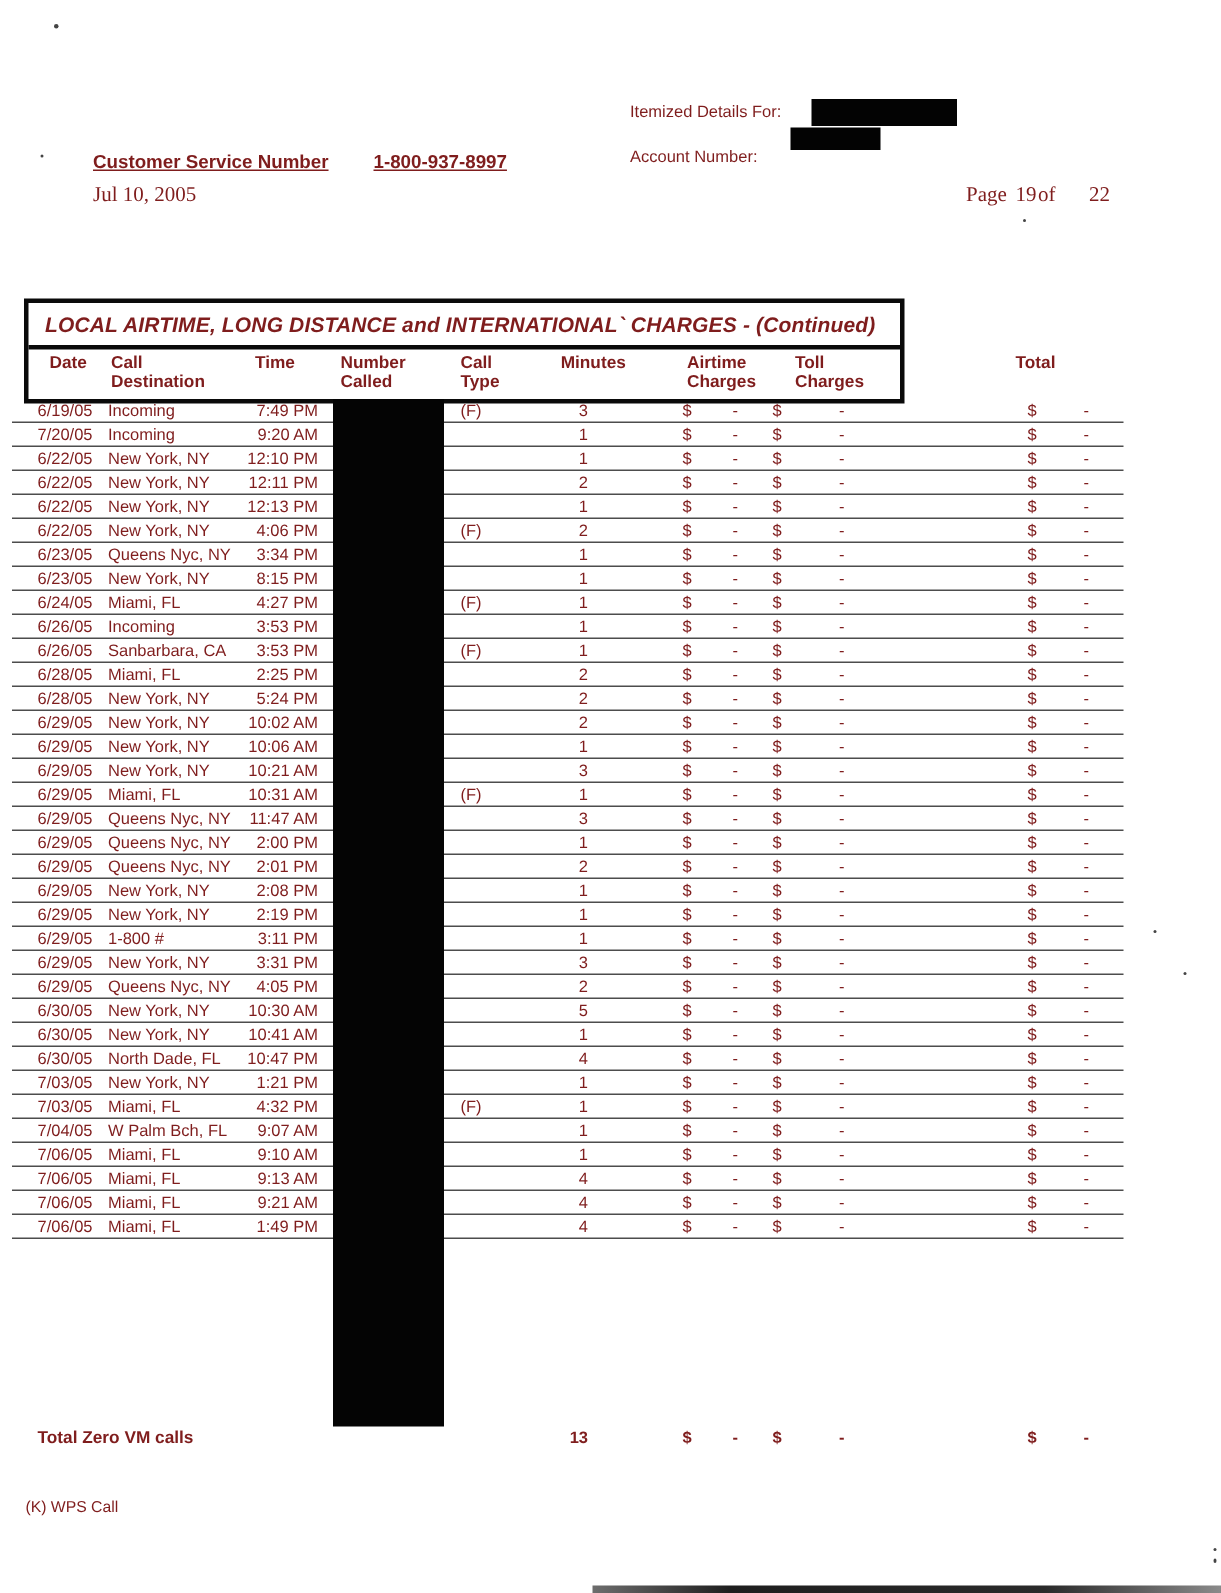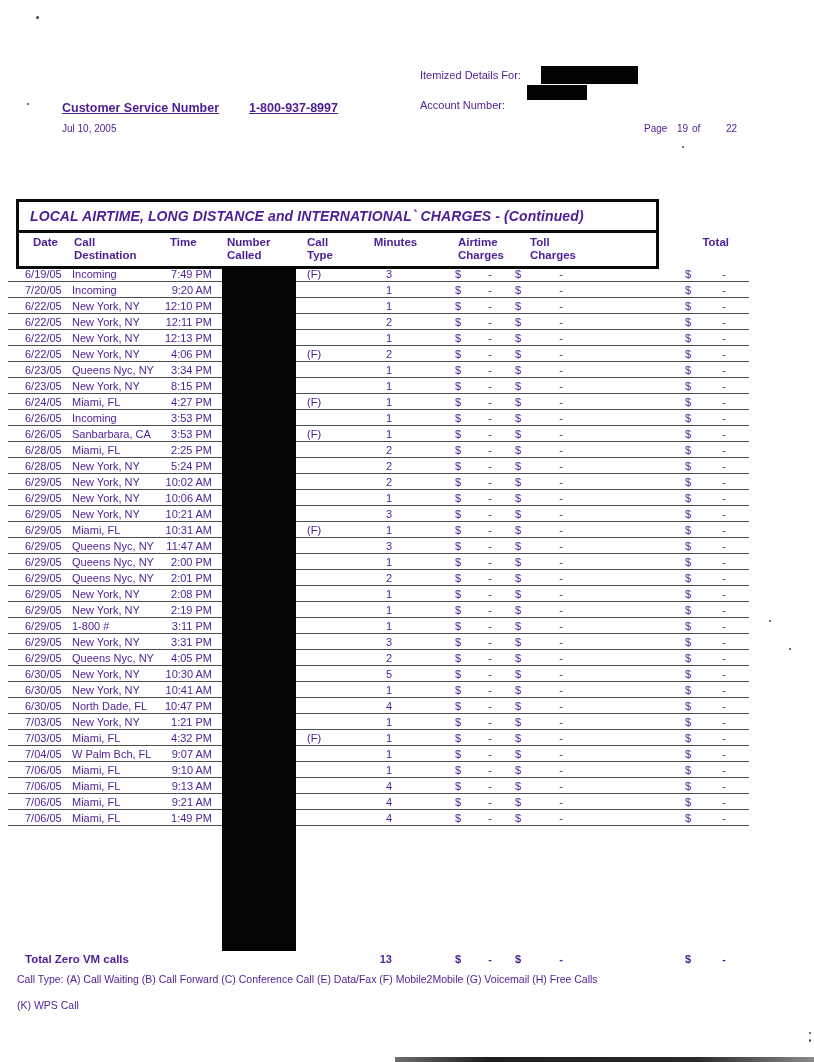--- a/index.html
+++ b/index.html
@@ -1,51 +1,51 @@
 <!DOCTYPE html>
 <html><head>
 <meta charset="utf-8">
 <style>
   html,body{margin:0;padding:0;background:#e8e8e8;}
   .page{
     position:relative;width:814px;height:1062px;background:#ffffff;
-    font-family:"Liberation Sans",sans-serif;color:#4c1d95;overflow:hidden;
+    font-family:"Liberation Sans",sans-serif;color:#7f1d1d;overflow:hidden;
     margin:0 auto;
   }
   .abs{position:absolute;}
   .redact{position:absolute;background:#030303;}
 
   
   .lbl{font-size:11px;line-height:13px;}
   .csn{font-size:12.5px;font-weight:bold;text-decoration:underline;}
-  .small{font-size:10px;}
+  .small{font-size:14px;font-family:Liberation Serif, serif;}
 
   
   .tablehead{
-    position:absolute;left:16px;top:199px;width:643px;
+    position:absolute;left:16px;top:199px;width:587px;
     border:3px solid #0a0a0a;box-sizing:border-box;background:#fff;
   }
   .titlerow{
     height:28px;border-bottom:3px solid #0a0a0a;display:flex;align-items:center;
     font-size:14px;font-weight:bold;font-style:italic;padding-left:11px;
     letter-spacing:.1px;white-space:nowrap;
   }
   .hrow{
     display:grid;grid-template-columns:55px 88px 56px 88px 56px 72px 76px 72px 95px 65px;
     padding:3px 0 4px 0;font-size:11.5px;font-weight:bold;line-height:13px;
   }
   .hc span{display:block;}
   .hc-date{padding-left:14px;}
   .hc-time{padding-left:8px;}
   .hc-num{padding-left:9px;}
   .hc-type{padding-left:1px;}
   .hc-min{text-align:center;padding-right:5px;}
   .hc-air{padding-left:24px;}
   .hc-toll{padding-left:20px;}
-  .hc-total{text-align:right;padding-right:13px;}
+  .hc-total{text-align:left;padding-right:13px;}
 
   
   .rows{position:absolute;left:8px;top:266px;width:741px;}
   .row{
     display:grid;grid-template-columns:55px 88px 56px 88px 56px 72px 76px 72px 95px 65px;
     height:16px;box-sizing:border-box;border-bottom:1.5px solid #4d4d4d;
     font-size:11px;align-items:center;padding-left:9px;white-space:nowrap;
   }
   .row.total{border-bottom:none;font-weight:bold;height:21px;}
   .c{overflow:visible;}
@@ -885,21 +885,20 @@
       <div class="c"></div>
       <div class="c money totalc">
           <span>$</span>
           <span>-</span>
         </div>
     </div>
   </div>
 
   <div class="numbar"></div>
 
-  <div class="footnote" style="top:973px;">Call Type: (A) Call Waiting (B) Call Forward (C) Conference Call (E) Data/Fax (F) Mobile2Mobile (G) Voicemail (H) Free Calls</div>
   <div class="footnote" style="top:999px;">(K) WPS Call</div>
 
   <div class="speck" style="left:36px;top:16px;width:3px;height:3px;"></div>
   <div class="speck" style="left:27px;top:103px;width:2px;height:2px;"></div>
   <div class="speck" style="left:682px;top:146px;width:2px;height:2px;"></div>
   <div class="speck" style="left:769px;top:620px;width:2px;height:2px;"></div>
   <div class="speck" style="left:789px;top:648px;width:2px;height:2px;"></div>
   <div class="speck" style="left:809px;top:1032px;width:2px;height:2px;"></div>
   <div class="speck" style="left:809px;top:1039px;width:2px;height:3px;"></div>
   <div class="botbar"></div>

